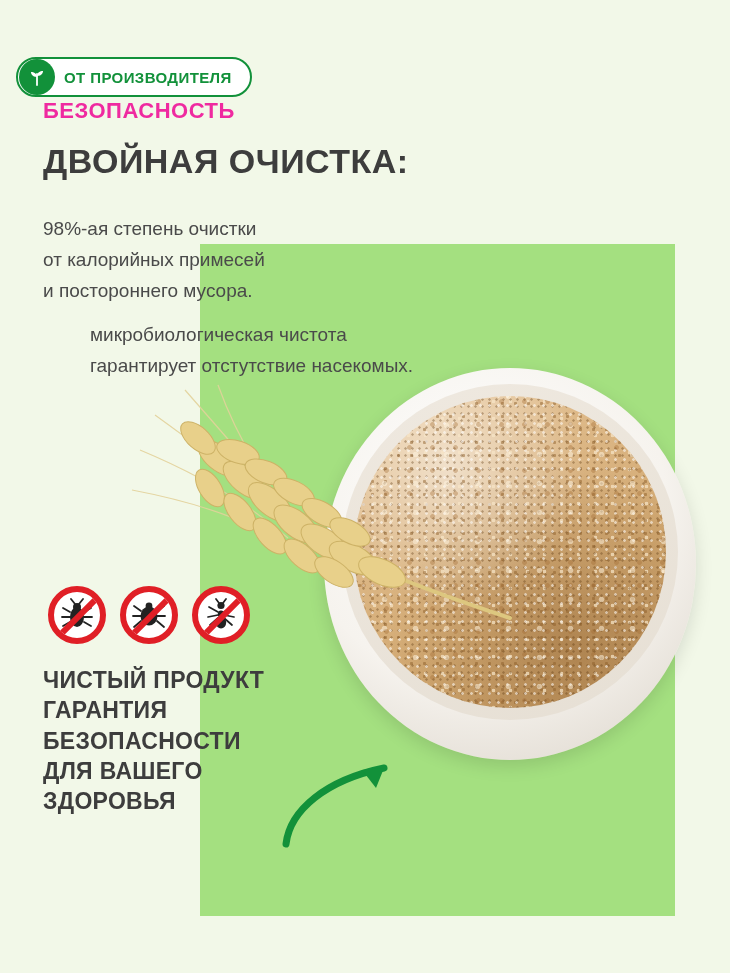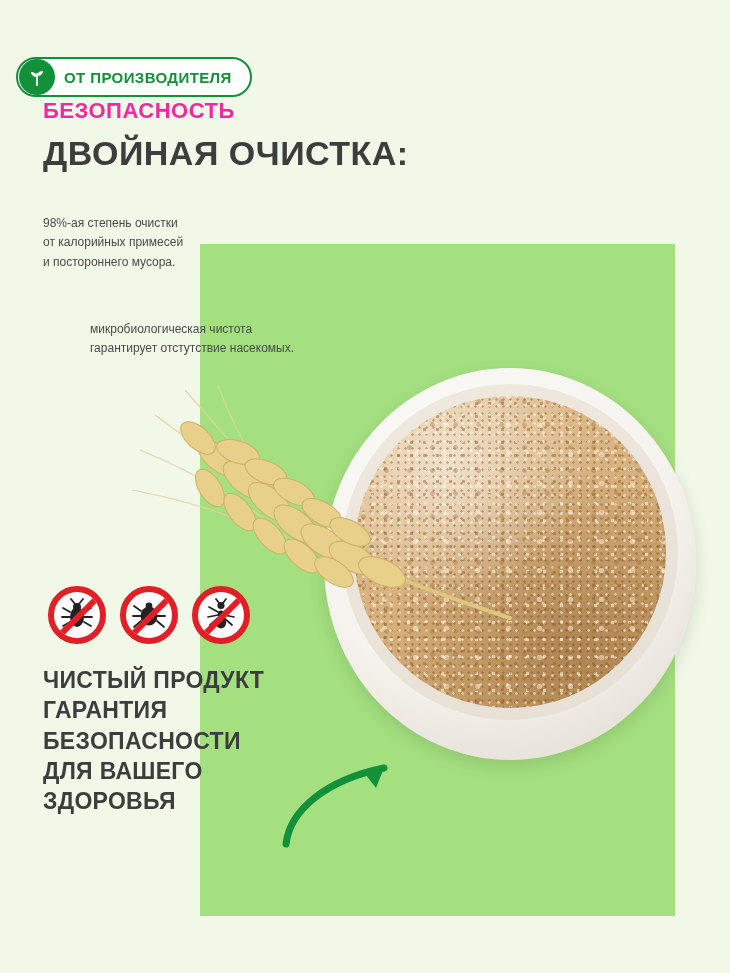--- a/index.html
+++ b/index.html
@@ -73,33 +73,33 @@
     top: 100px;
     font-size: 22px;
     font-weight: bold;
     color: #ef2aa0;
     letter-spacing: 0.5px;
     line-height: 1;
   }
   .heading-2 {
     position: absolute;
     left: 43px;
-    top: 136px;
+    top: 144px;
     font-size: 34px;
     font-weight: bold;
     color: #3d3d3d;
     letter-spacing: 0.5px;
     line-height: 1;
   }
 
   
   .para {
     position: absolute;
     left: 43px;
-    font-size: 12px;
+    font-size: 19px;
     color: #4a4a4a;
     line-height: 1.62;
     white-space: pre-line;
   }
   .para-1 { top: 214px; }
   .para-2 { top: 320px; margin-left: 47px; }
 
   
   .bowl {
     position: absolute;

